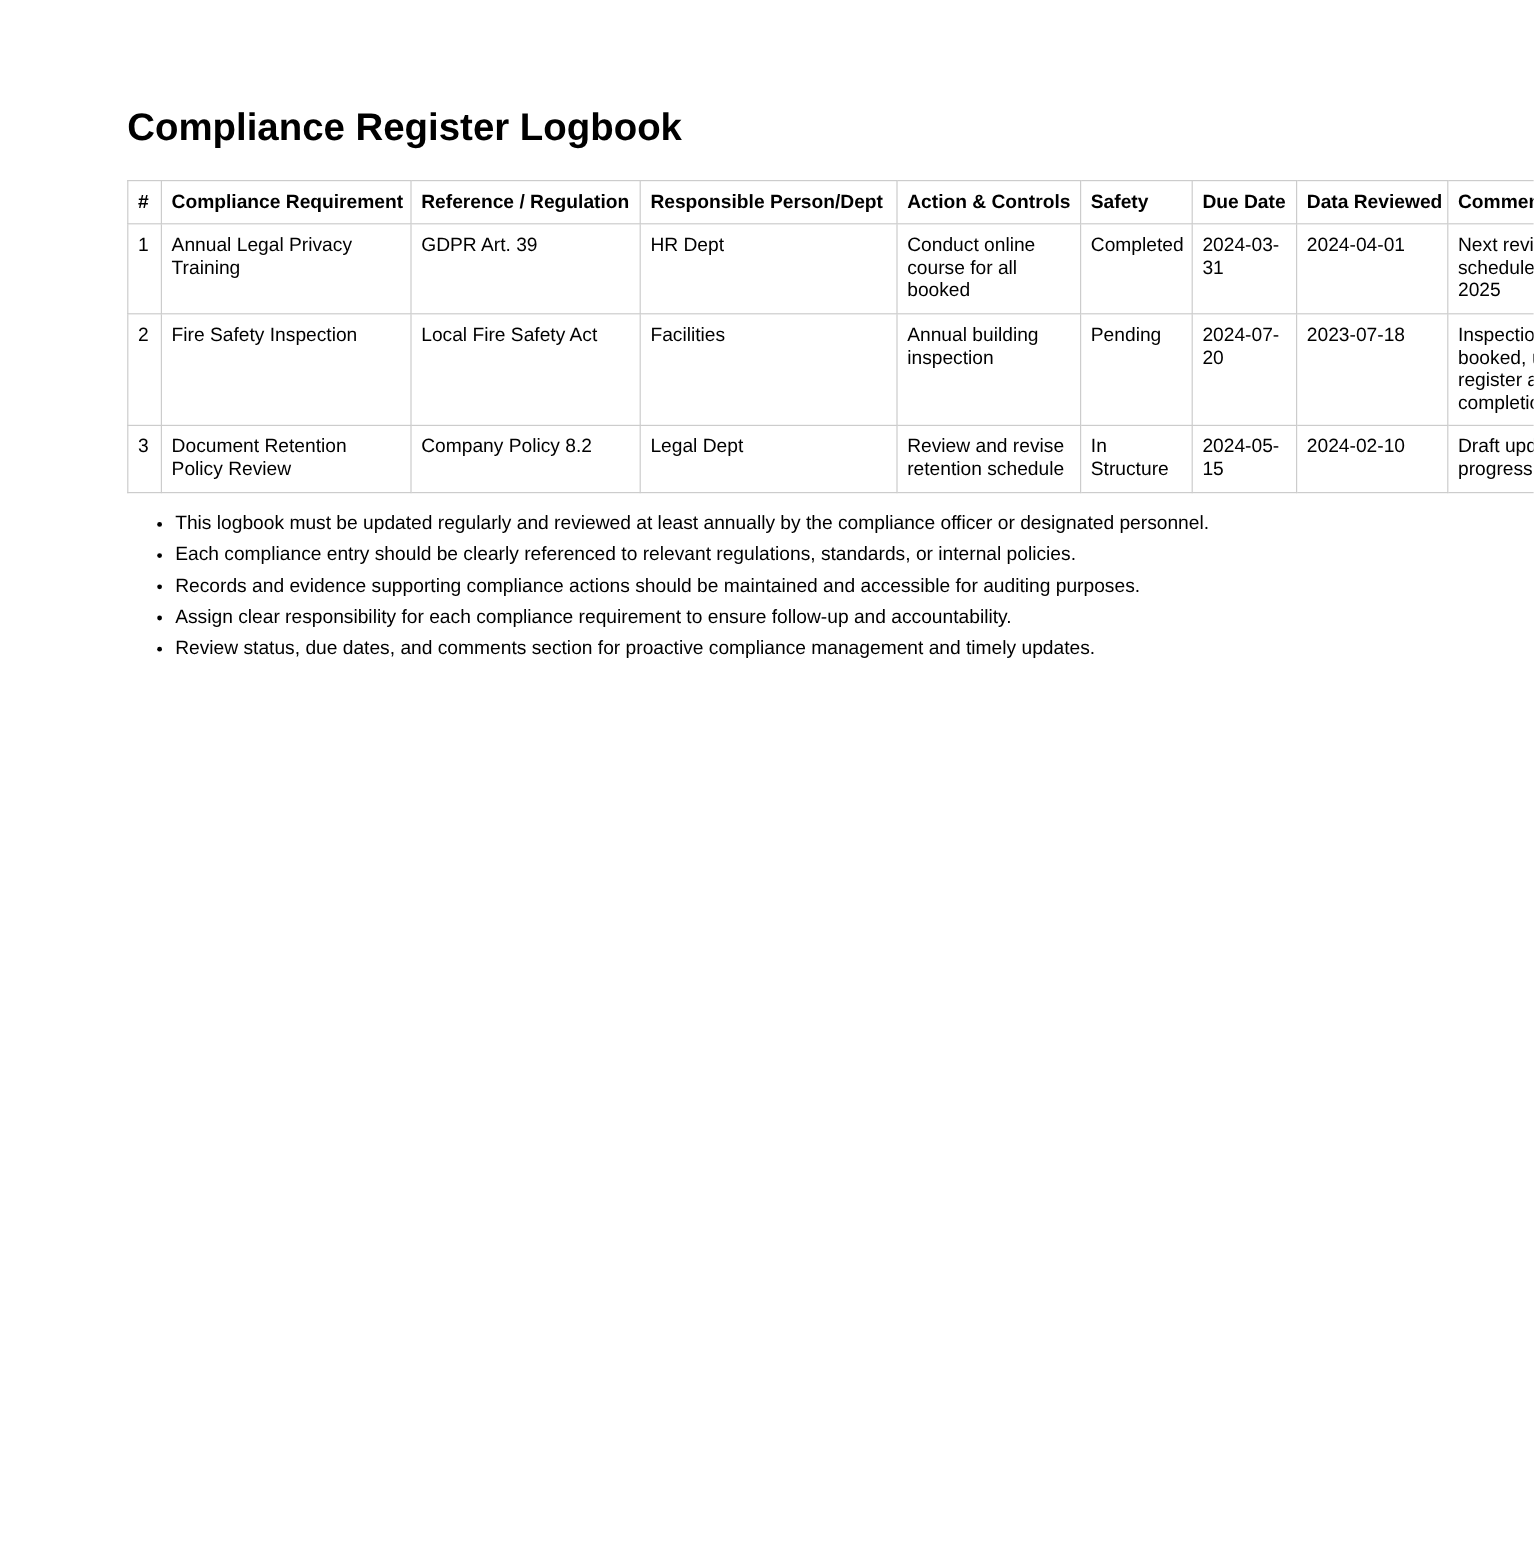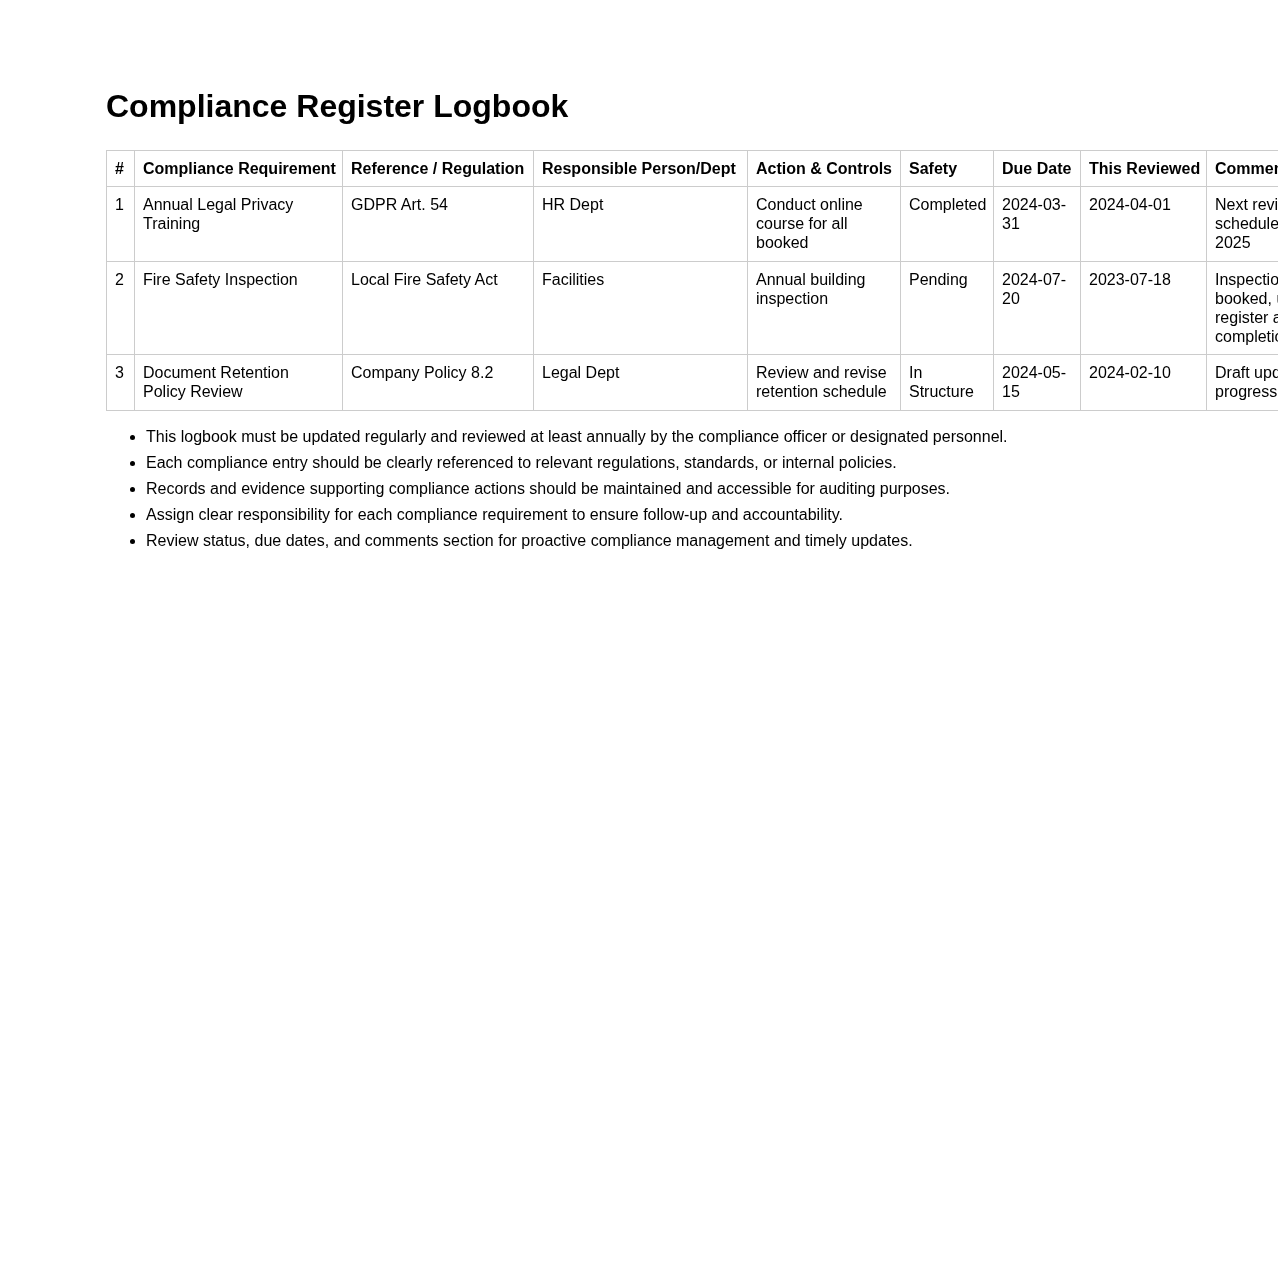--- a/index.html
+++ b/index.html
@@ -83,29 +83,29 @@
     </colgroup>
     <thead>
       <tr>
         <th>#</th>
         <th>Compliance Requirement</th>
         <th>Reference / Regulation</th>
         <th>Responsible Person/Dept</th>
         <th>Action &amp; Controls</th>
         <th>Safety</th>
         <th>Due Date</th>
-        <th>This Reviewed</th>
+        <th>Data Reviewed</th>
         <th>Comments</th>
       </tr>
     </thead>
     <tbody>
       <tr>
         <td>1</td>
         <td>Annual Legal Privacy Training</td>
-        <td>GDPR Art. 54</td>
+        <td>GDPR Art. 39</td>
         <td>HR Dept</td>
         <td>Conduct online course for all booked</td>
         <td>Completed</td>
         <td>2024-03-31</td>
         <td>2024-04-01</td>
         <td>Next review scheduled for 2025</td>
       </tr>
       <tr>
         <td>2</td>
         <td>Fire Safety Inspection</td>

